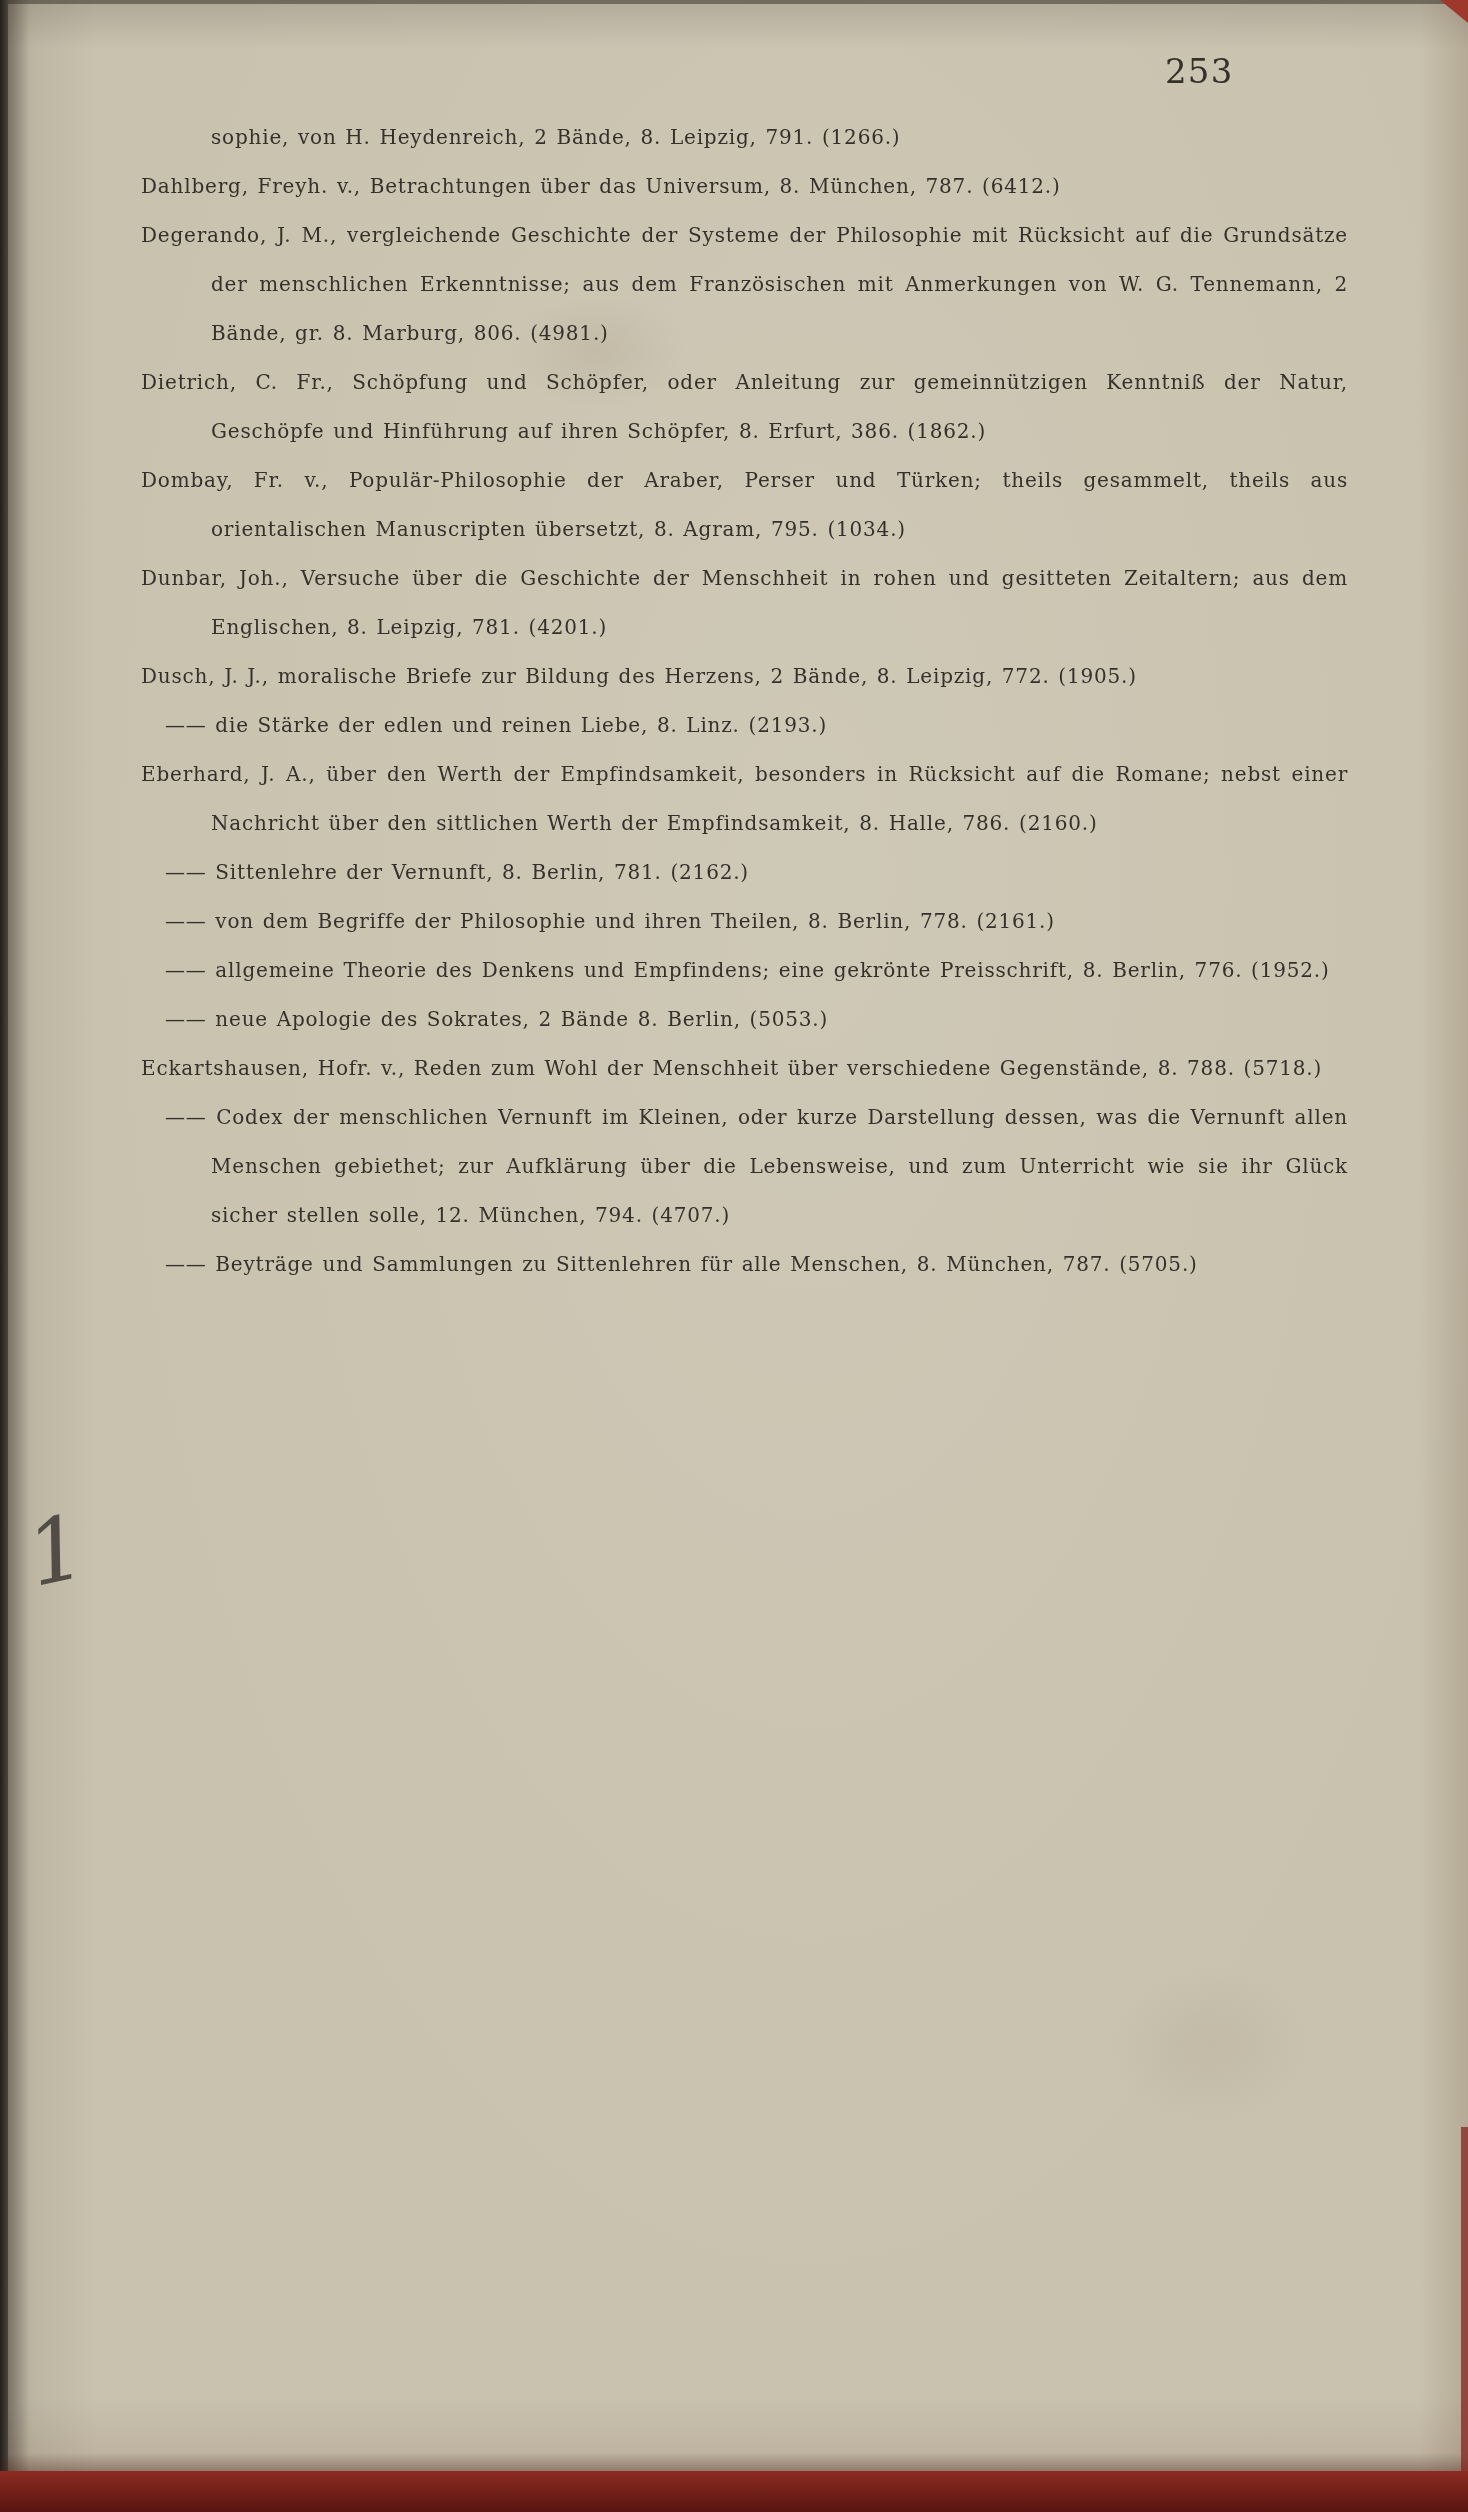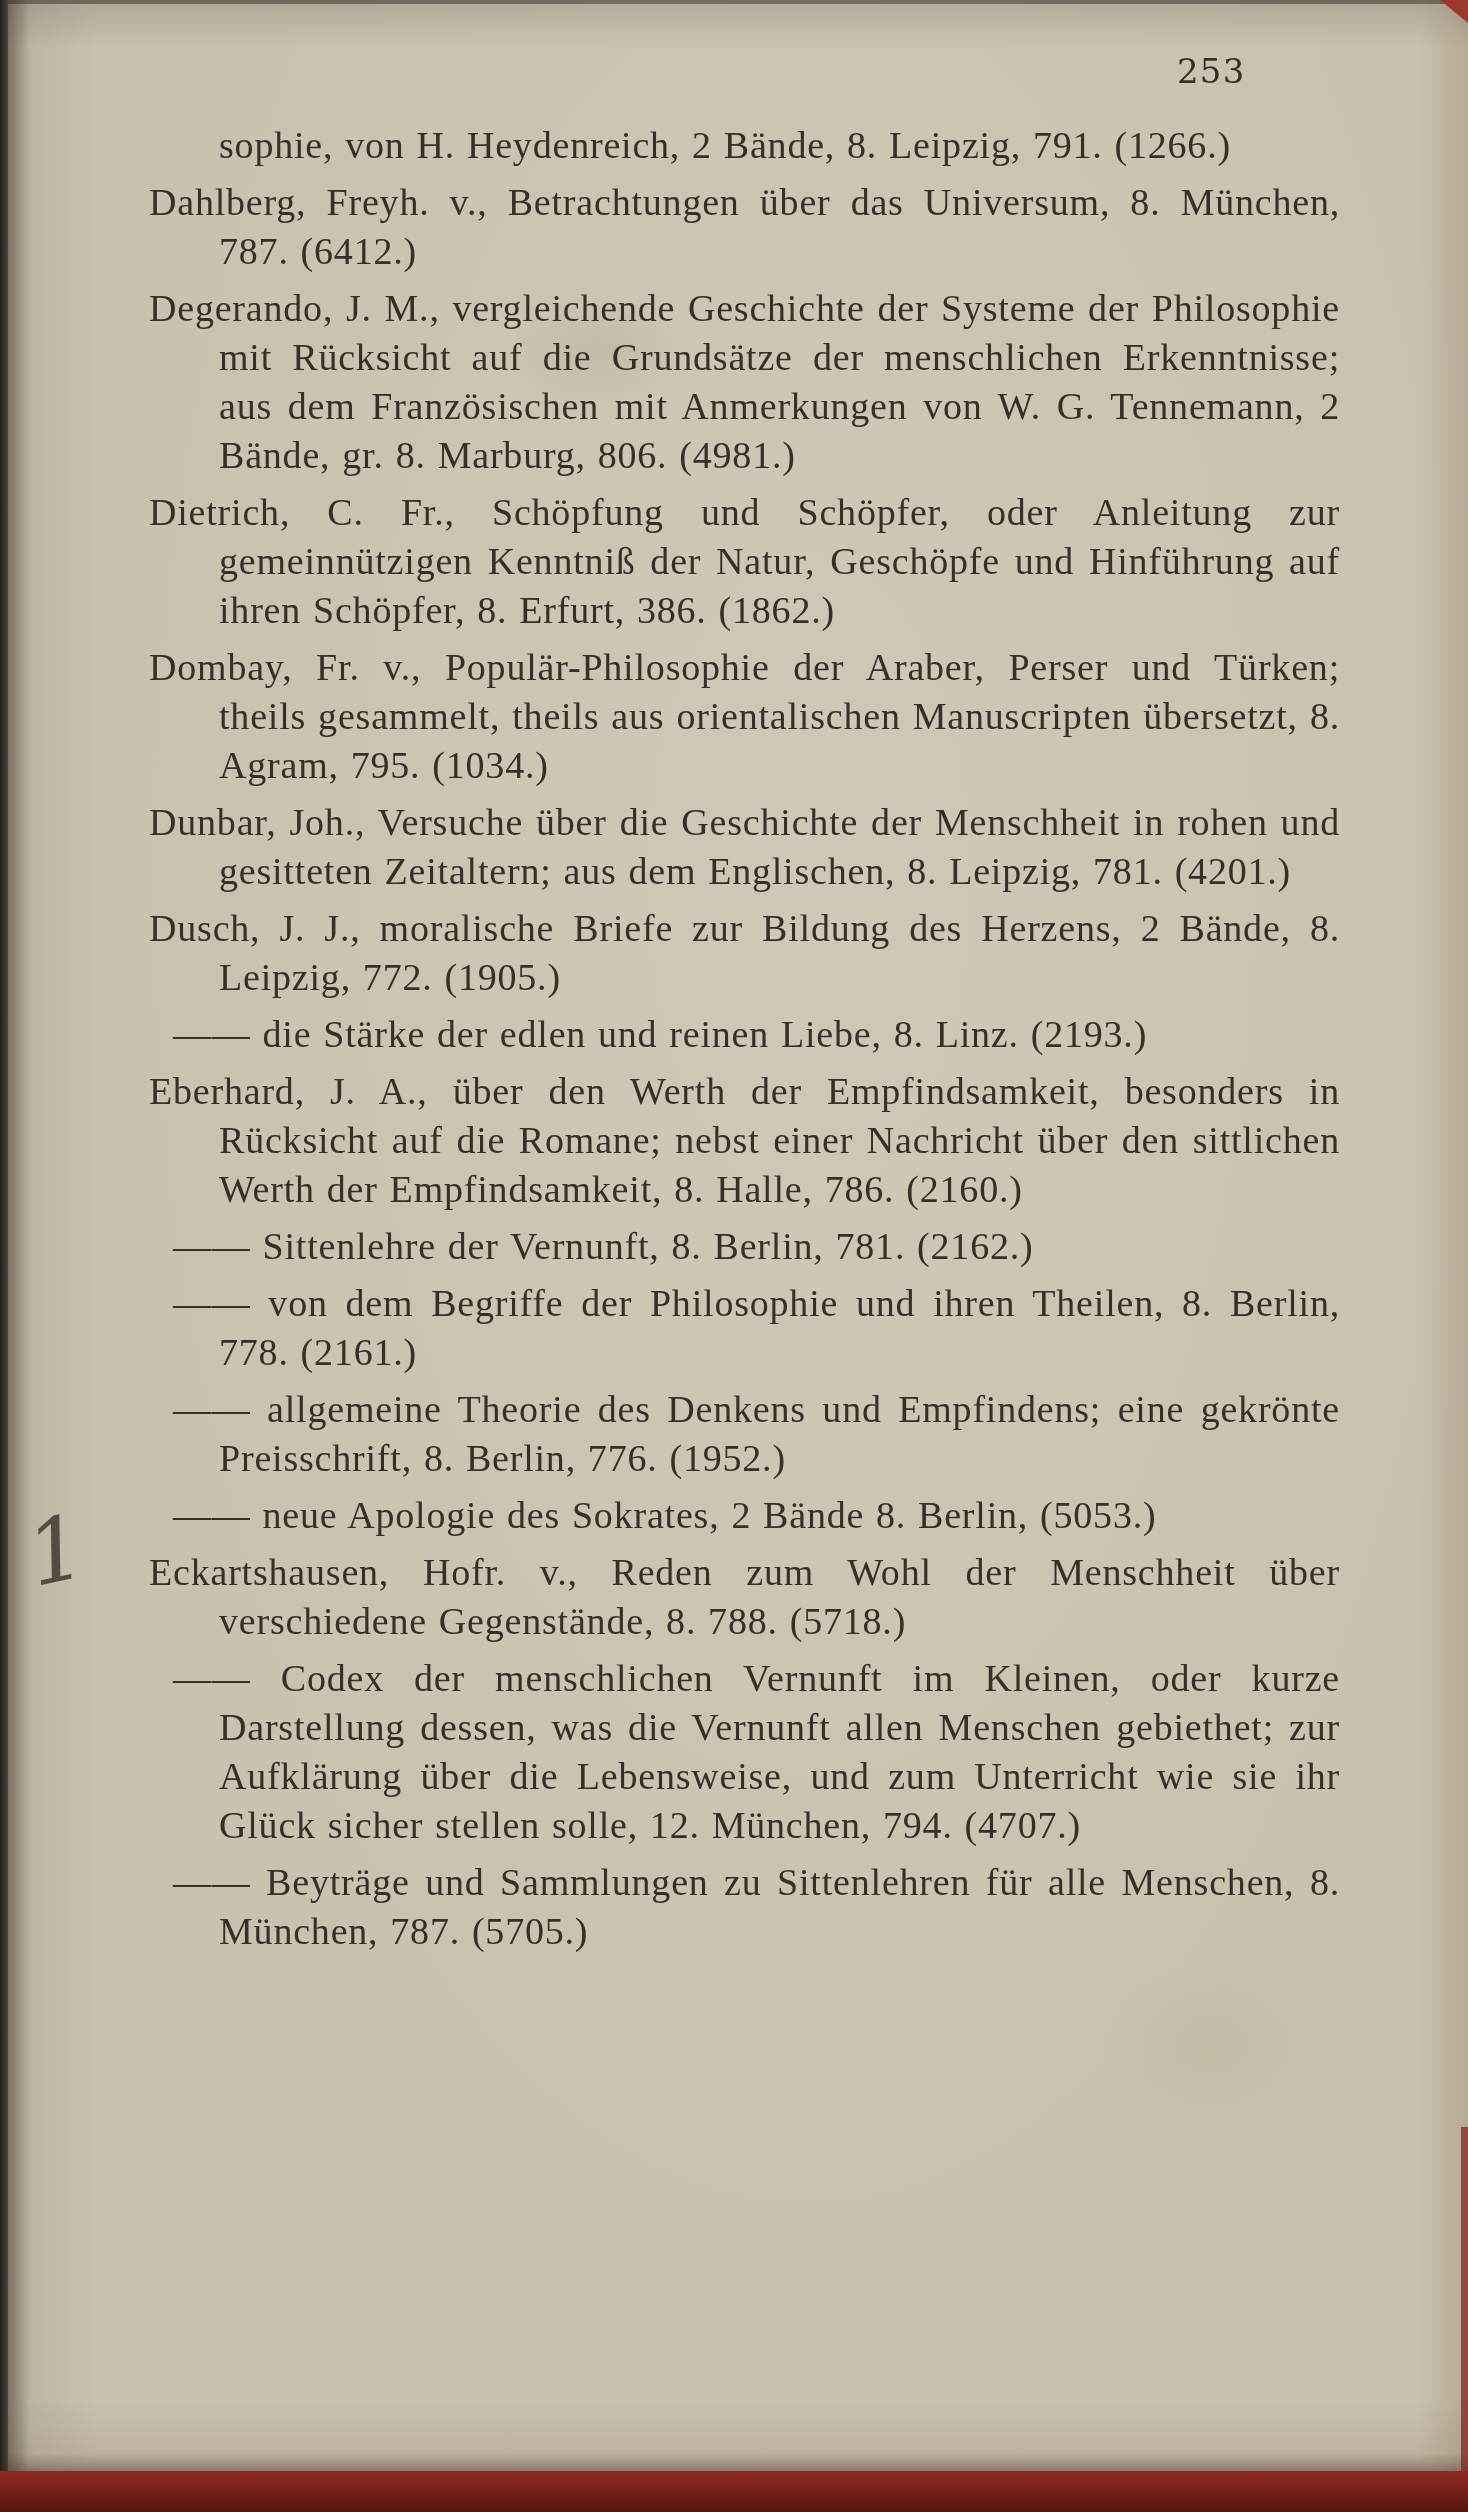--- a/index.html
+++ b/index.html
@@ -33,30 +33,29 @@
   .edge-top-line{position:absolute;top:0;left:0;width:100%;height:4.1px;background:#3c362f;opacity:.55;}
   .stain-1{position:absolute;left:507px;top:294px;width:180px;height:115px;border-radius:50%;
     background:radial-gradient(ellipse, rgba(120,100,70,.10), rgba(0,0,0,0) 70%);}
   .stain-2{position:absolute;left:1104px;top:1963px;width:213px;height:164px;border-radius:50%;
     background:radial-gradient(ellipse, rgba(120,100,70,.08), rgba(0,0,0,0) 70%);}
 
   
   .content{position:absolute;left:141px;top:54px;width:1207px;}
   .header{position:relative;height:59px;font-size:33px;letter-spacing:1.2px;}
   .running-title{position:absolute;left:337px;top:0;}
-  .page-number{position:absolute;left:1024px;top:-3.3px;font-size:34px;margin-left:12px;}
+  .page-number{position:absolute;left:1024px;top:-3.3px;font-size:34px;}
 
   .entries p{
-    margin:8px;
-    font-size:38px;
+    margin:0;
+    font-size:20px;
     line-height:49px;
     letter-spacing:0.8px;
     text-align:justify;
     word-spacing:1.6px;
-    font-family:Liberation Serif, serif;
   }
   .entry{padding-left:70px;text-indent:-70px;}
   .continuation{padding-left:70px;text-indent:0;}
   .dash{padding-left:70px;text-indent:-46px;}
 
   .handwritten-mark{
     position:absolute;left:28px;top:1499px;
     font-size:88px;font-style:italic;
     transform:rotate(-12deg);
     color:#514c45;

